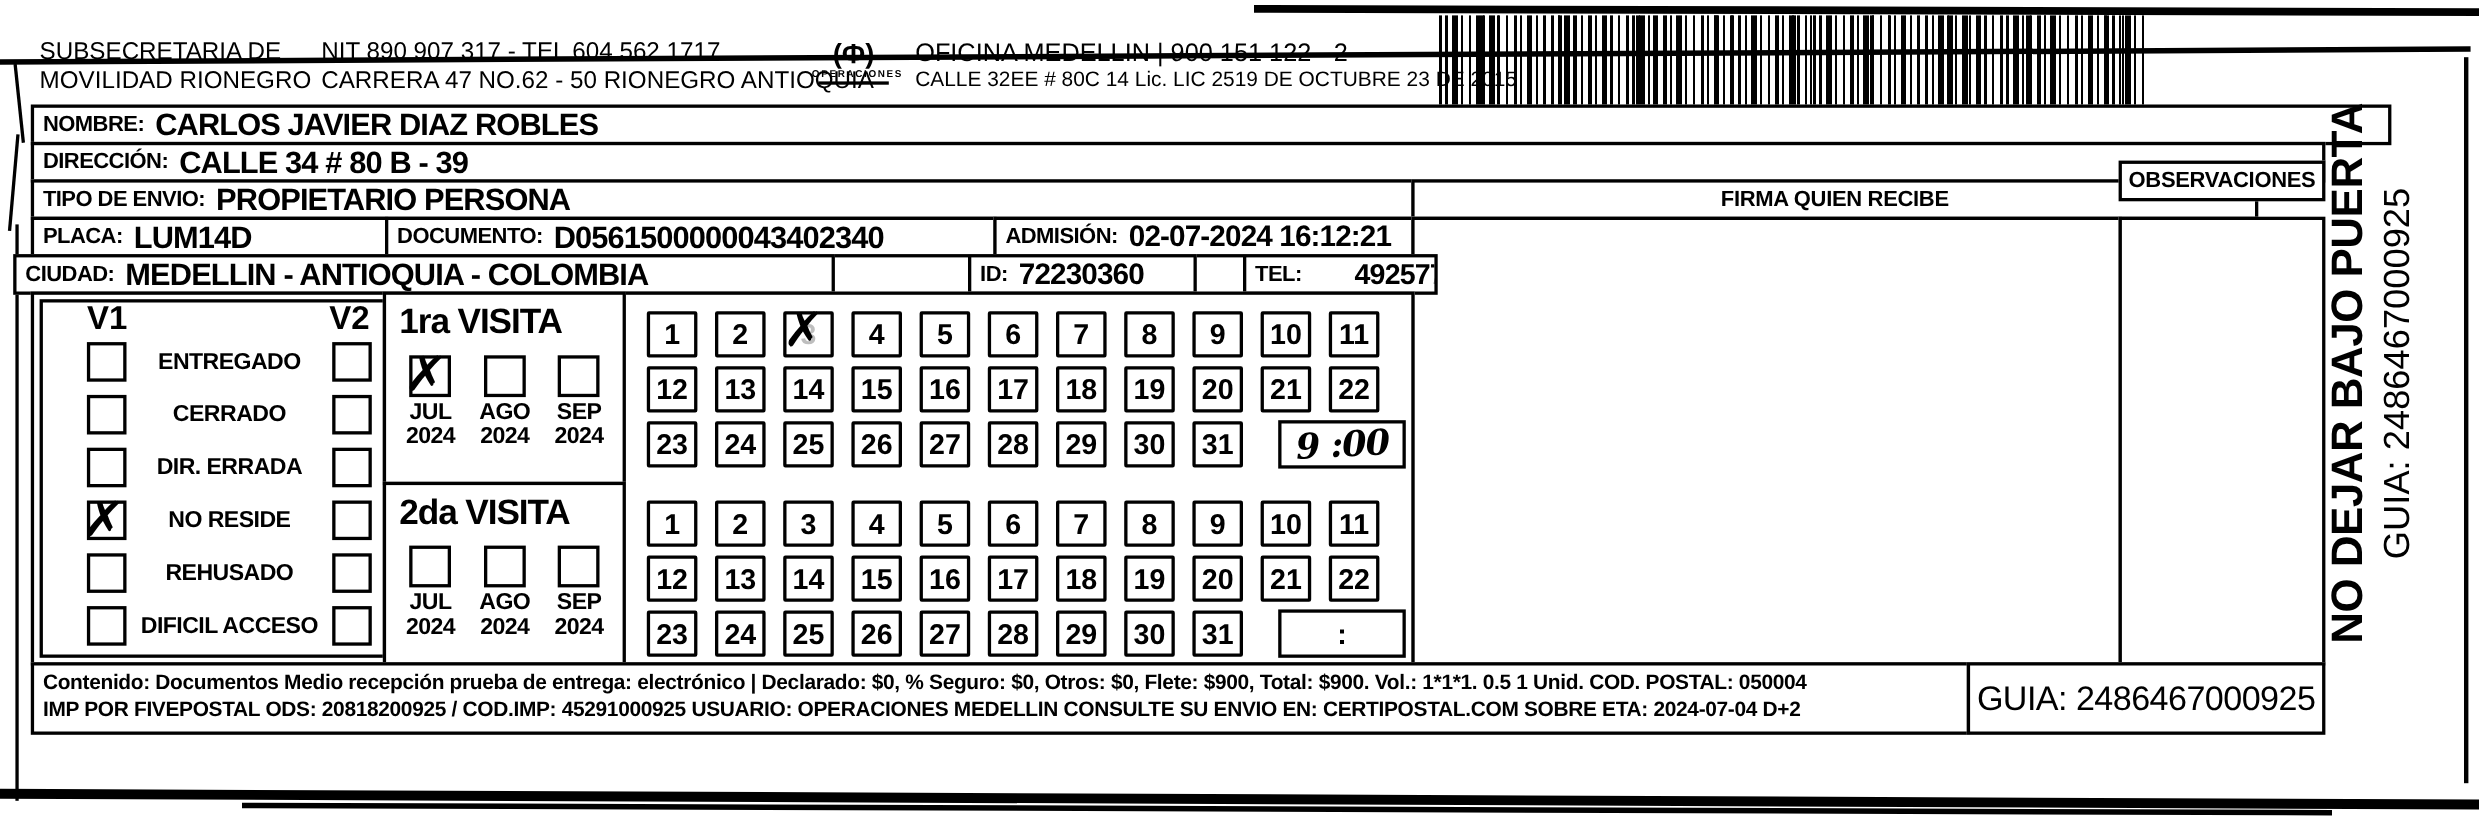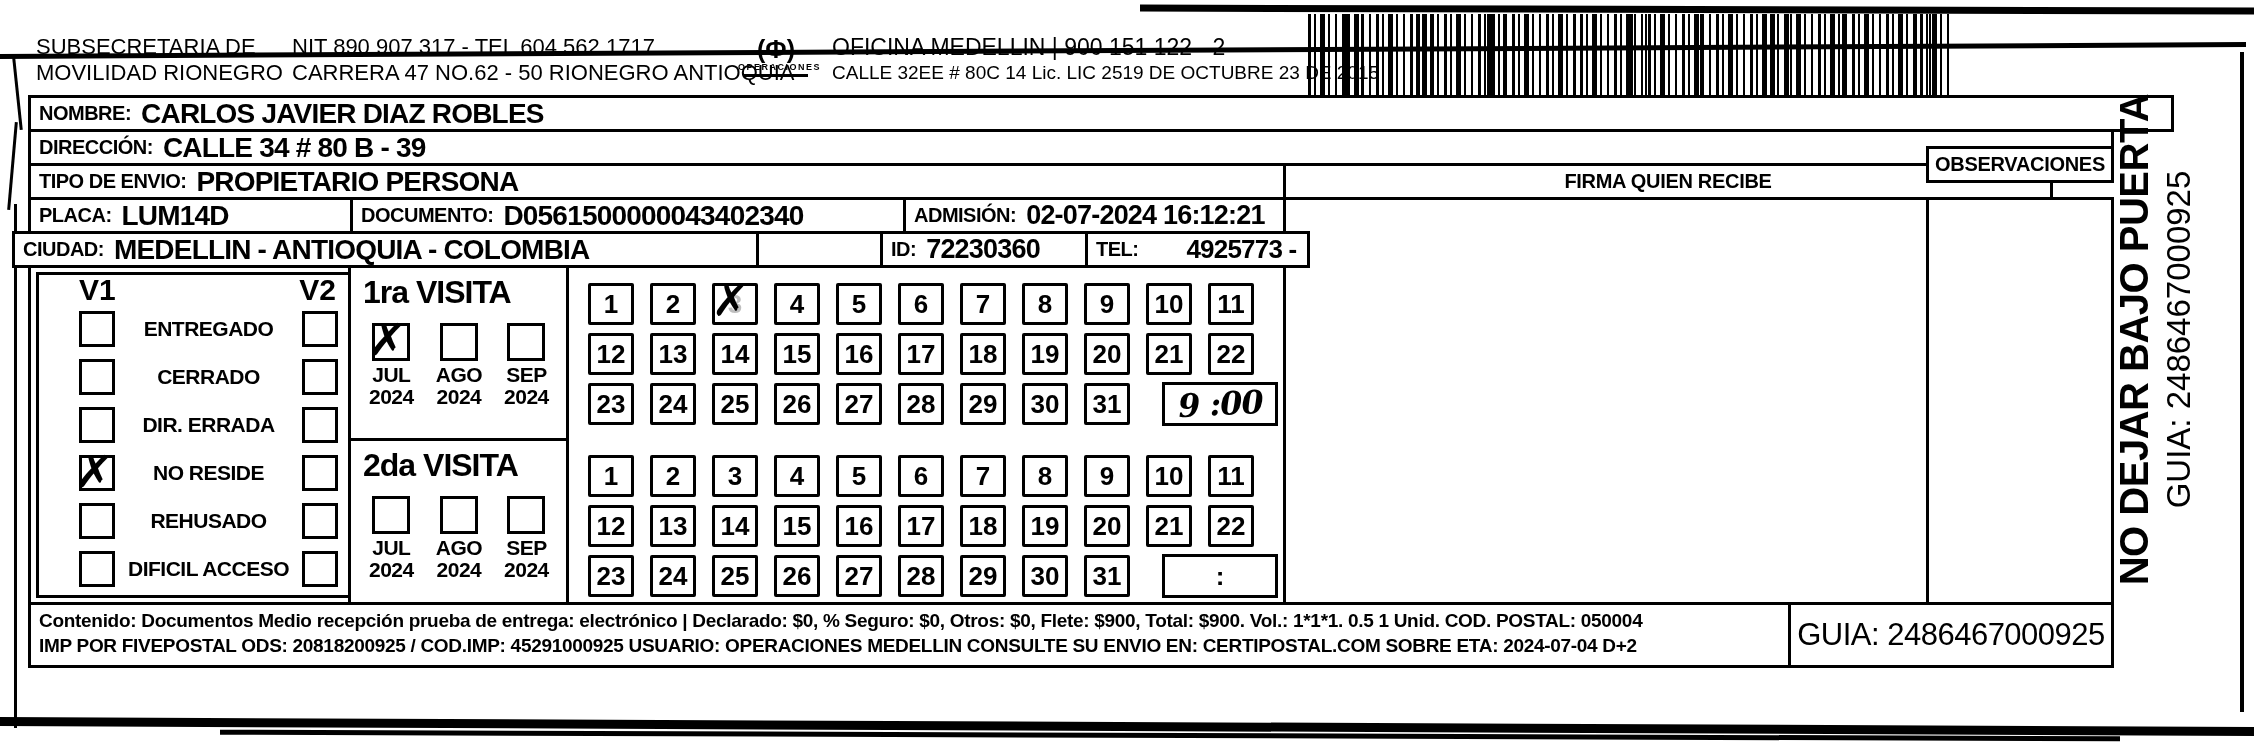--- a/index.html
+++ b/index.html
@@ -127,21 +127,21 @@
   <div class="cell" style="left:1926px;top:197px;width:188px;height:408px;"></div>
 
   <div class="cell row" style="left:12px;top:231px;width:747px;height:37px;">
     <span class="lbl">CIUDAD:</span>
     <span class="val">MEDELLIN - ANTIOQUIA - COLOMBIA</span>
   </div>
   <div class="cell row" style="left:880px;top:231px;width:208px;height:37px;">
     <span class="lbl">ID:</span>
     <span class="val" style="font-size:27px;">72230360</span>
   </div>
-  <div class="cell row" style="left:1085px;top:231px;width:225px;height:37px;gap:48px;">
+  <div class="cell row" style="left:1130px;top:231px;width:177px;height:37px;gap:48px;">
     <span class="lbl">TEL:</span>
     <span class="val" style="font-size:26px;">4925773 -</span>
   </div>
 
   <div class="cell" style="left:28px;top:265px;width:1258px;height:340px;"></div>
 
   <div class="cell" id="status-box">
     <div id="status-header">
       <span>V1</span>
       <span>V2</span>

